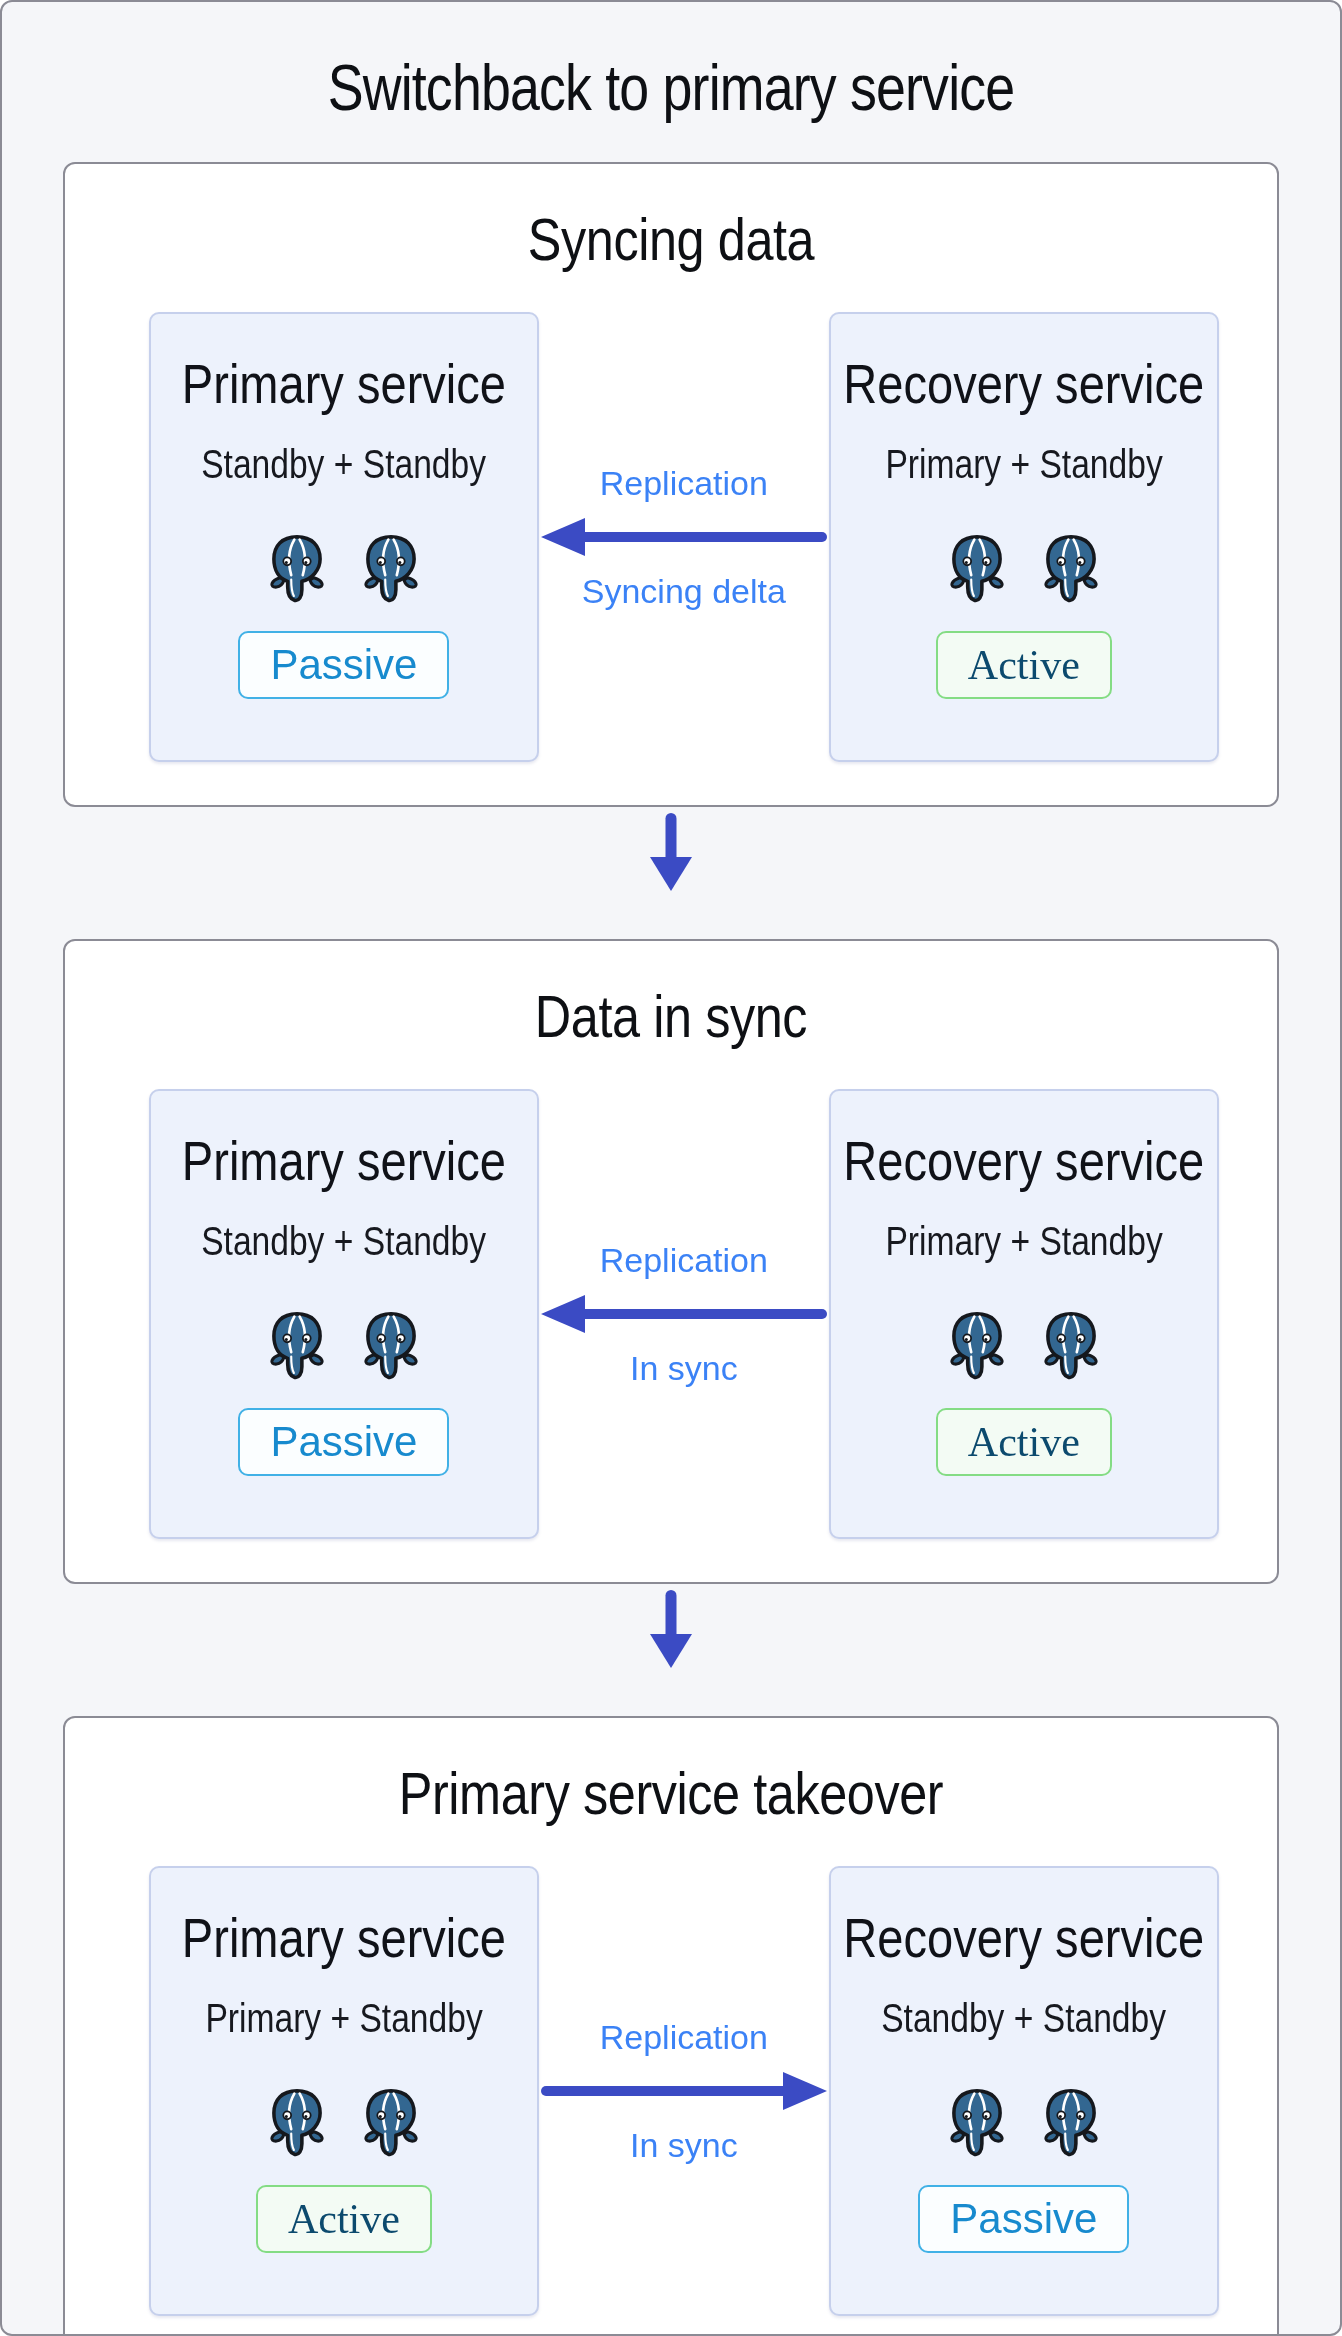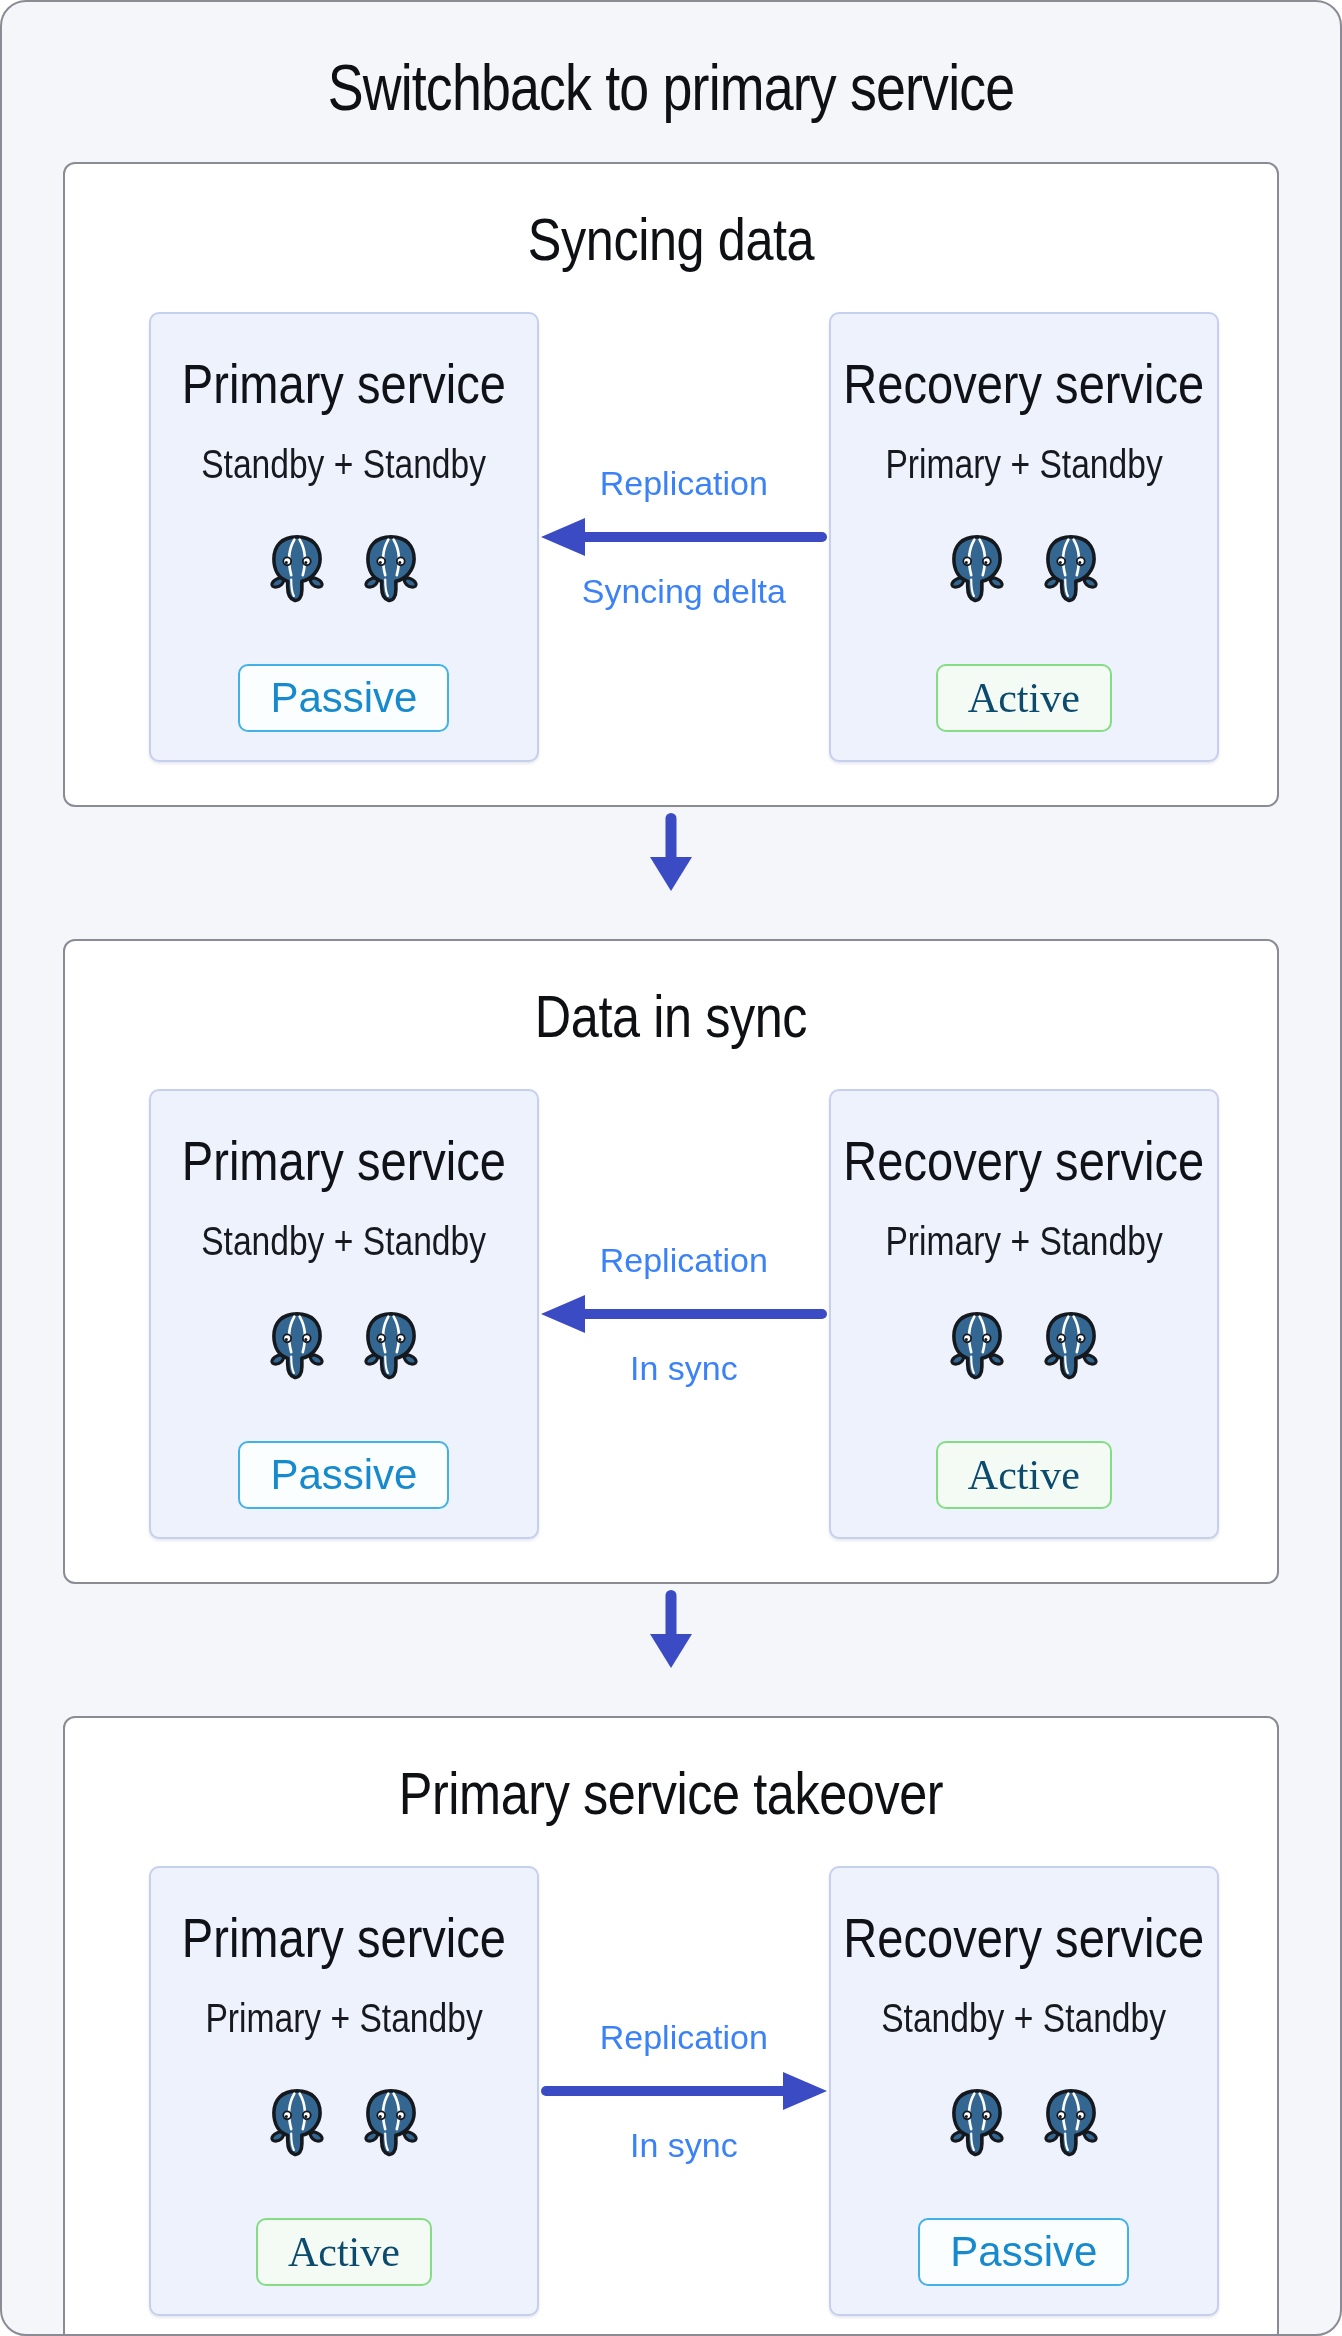--- a/index.html
+++ b/index.html
@@ -1,19 +1,19 @@
 <!DOCTYPE html>
 <html><head>
 <meta charset="utf-8">
 <style>
   * { box-sizing: border-box; }
   body { margin: 0; background: #ffffff; font-family: "Liberation Sans", sans-serif; }
   .canvas {
     position: relative; width: 1342px; height: 2336px;
-    background: #f5f6f9; border: 2px solid #8b8b95; border-radius: 26px;
+    background: #f5f6f9; border: 2px solid #8b8b95; border-radius: 12px;
     color: #14161c; overflow: hidden;
   }
   .page-title {
     margin: 54px 0 0 0; text-align: center; font-size: 64px; font-weight: 400;
     color: #0e1014; transform: scaleX(.84); letter-spacing: -1px; line-height: 1;
     white-space: nowrap;
   }
   .section {
     width: 1216px; height: 645px; margin: 42px auto 0 auto;
     background: #ffffff; border: 2px solid #8b8b95; border-radius: 12px;
@@ -29,21 +29,21 @@
     width: 390px; height: 450px; background: #edf2fc;
     border: 2px solid #c6d0ec; border-radius: 10px;
     display: flex; flex-direction: column; align-items: center;
     box-shadow: 0 2px 3px rgba(120,130,170,.18);
   }
   .svc-title { margin-top: 42px; font-size: 56px; line-height: 1; transform: scaleX(.84); white-space: nowrap; color: #101218; }
   .svc-sub   { margin-top: 32px; font-size: 40px; line-height: 1; transform: scaleX(.84); white-space: nowrap; color: #17191f; }
   .pg-row { margin-top: 46px; display: flex; gap: 30px; }
   .pg-icon { width: 64px; height: 76px; display: block; }
   .badge {
-    margin-top: 58px; font-size: 42px; line-height: 1;
+    margin-top: 25px; font-size: 42px; line-height: 1;
     padding: 11px 30px; border-radius: 10px; border: 2px solid; background: #fff;
   }
   .badge.passive { color: #178ace; border-color: #41b1e6; background: #fbfeff; }
   .badge.active  { color: #0c4a6e; border-color: #84dc84; background: #f3fbf4; font-family: Liberation Serif, serif; }
   .connector { flex: 1; display: flex; flex-direction: column; align-items: center; justify-content: center; gap: 15px; }
   .conn-label { font-size: 34px; line-height: 1; color: #3b82f6; white-space: nowrap; }
   .arrow-h { width: 290px; height: 44px; display: block; }
   .flow-gap { height: 90px; display: flex; align-items: center; justify-content: center; }
   .arrow-v { width: 46px; height: 82px; display: block; }
   .defs-hidden { position: absolute; width: 0; height: 0; overflow: hidden; }

